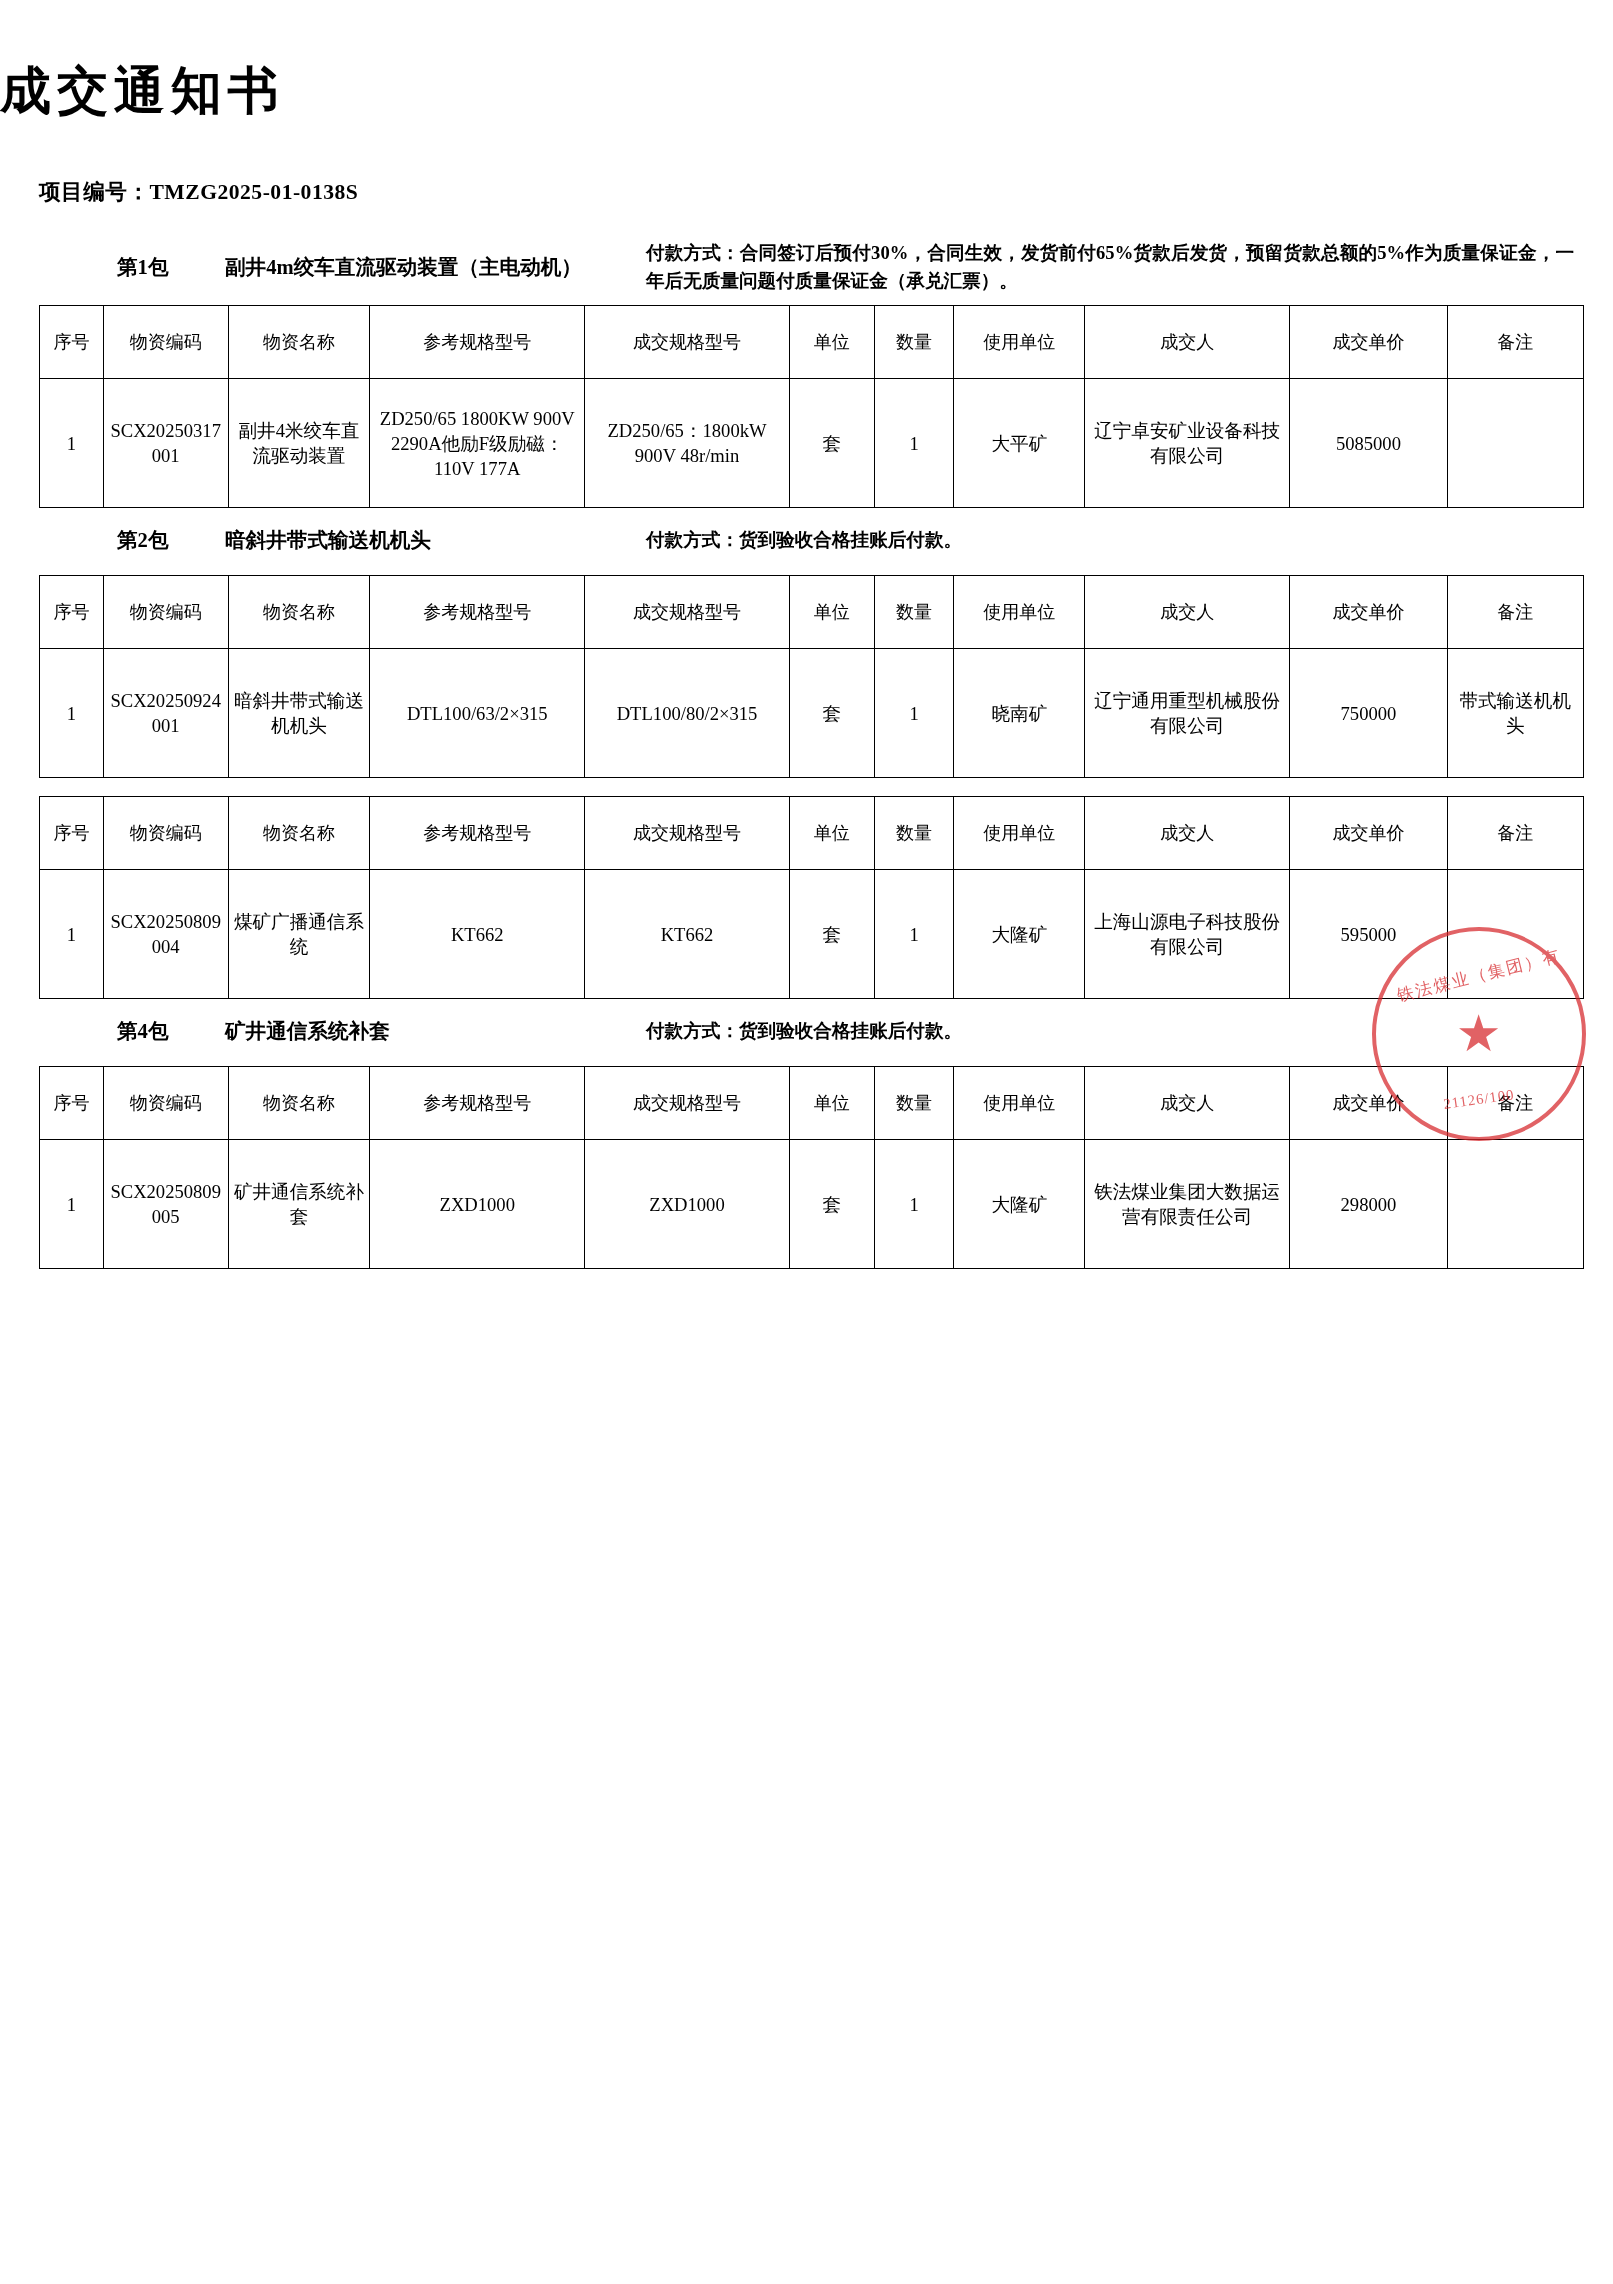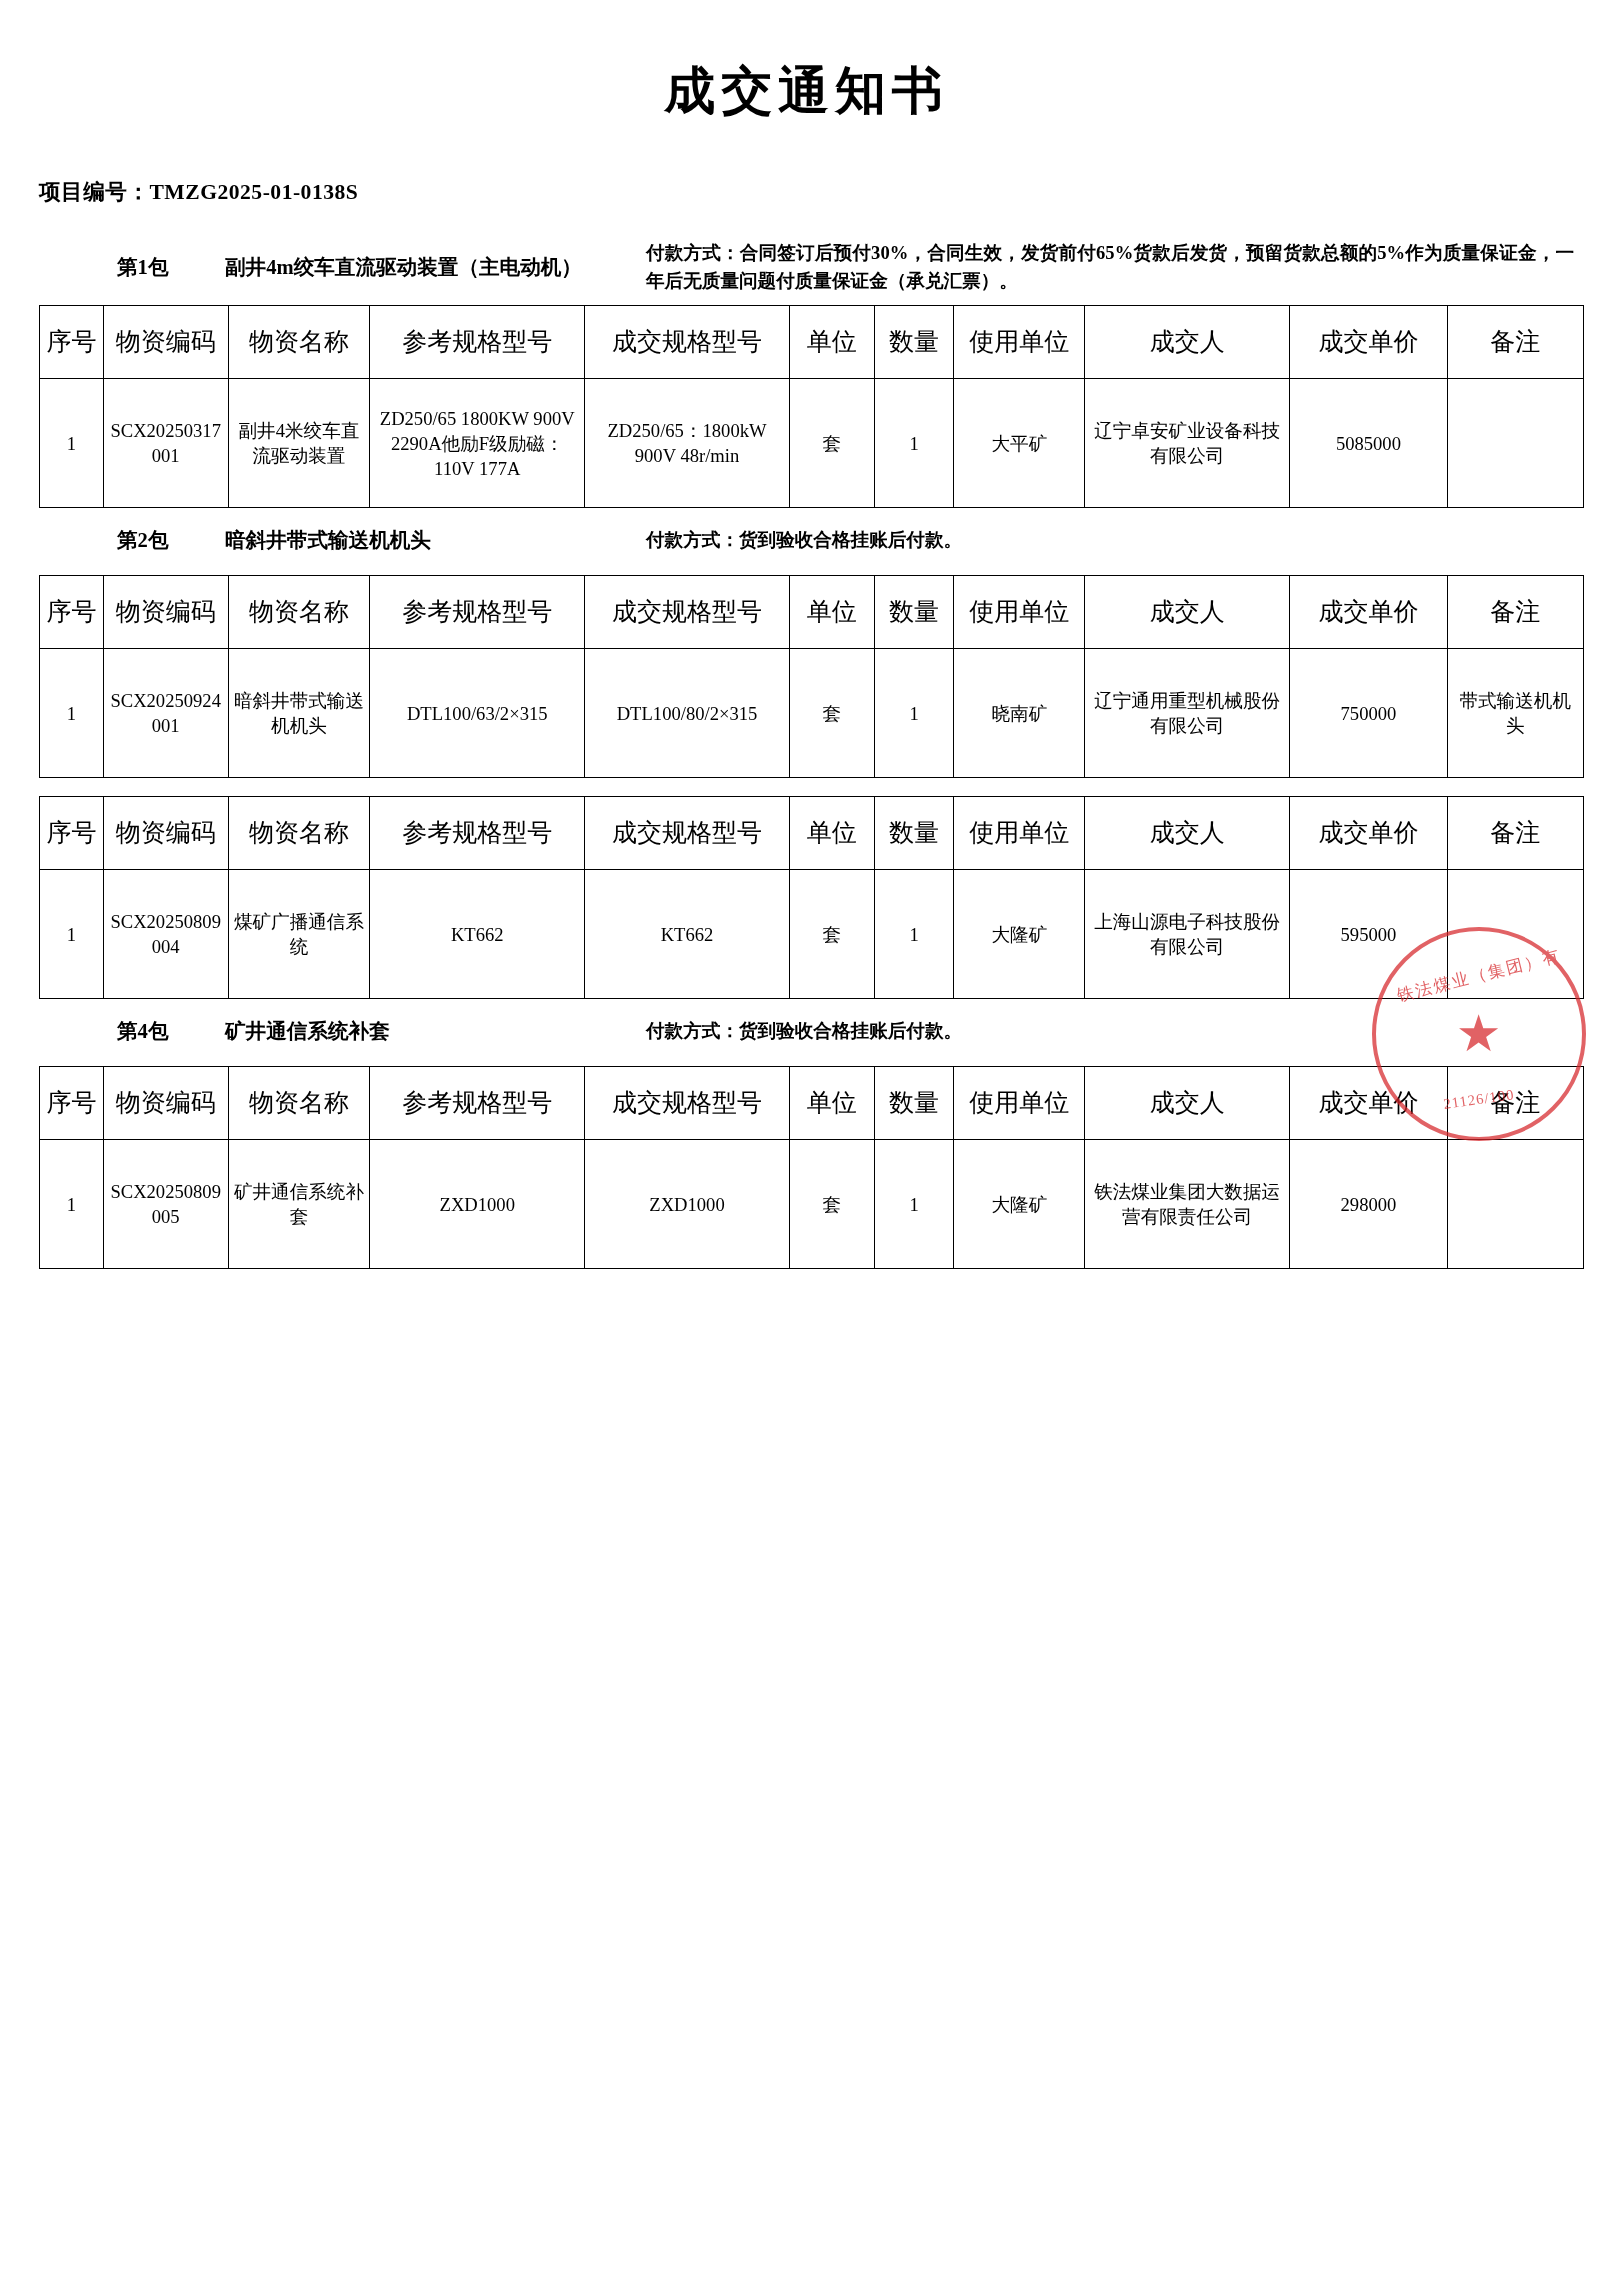--- a/index.html
+++ b/index.html
@@ -15,21 +15,20 @@
     position: relative;
   }
   .page {
     position: relative;
     width: 1613px;
     min-height: 2285px;
     padding: 0;
     box-sizing: border-box;
   }
   .doc-title {
-    text-align: center;
     font-size: 51px;
     font-weight: bold;
     letter-spacing: 5.9px;
     margin: 57px 0 0 0;
     font-family: "DejaVu Serif", "Liberation Serif", serif;
   }
   .meta-block {
     margin: 51px 0 0 0;
     padding: 0 39px 0 39px;
   }
@@ -106,21 +105,21 @@
     text-align: center;
     vertical-align: middle;
     font-size: 18.6px;
     padding: 5.9px 3.9px;
     line-height: 1.35;
     font-weight: normal;
     word-wrap: break-word;
   }
   table.grid thead td {
     height: 61px;
-    font-size: 25px;
+    font-size: 18px;
   }
   table.grid tbody td {
     height: 116px;
   }
   .c-seq { width: 55px; }
   .c-code { width: 116px; margin-left: 19px; }
   .c-name { width: 133px; }
   .c-ref { width: 206px; }
   .c-deal { width: 196px; }
   .c-unit { width: 76px; }

